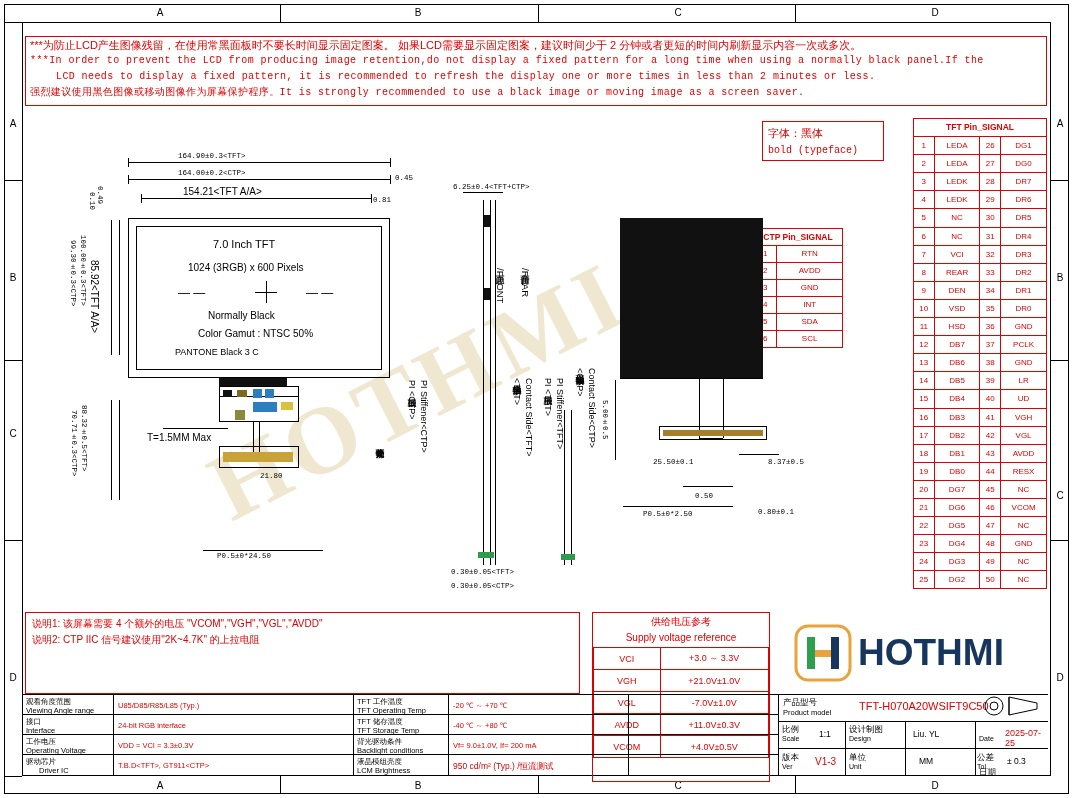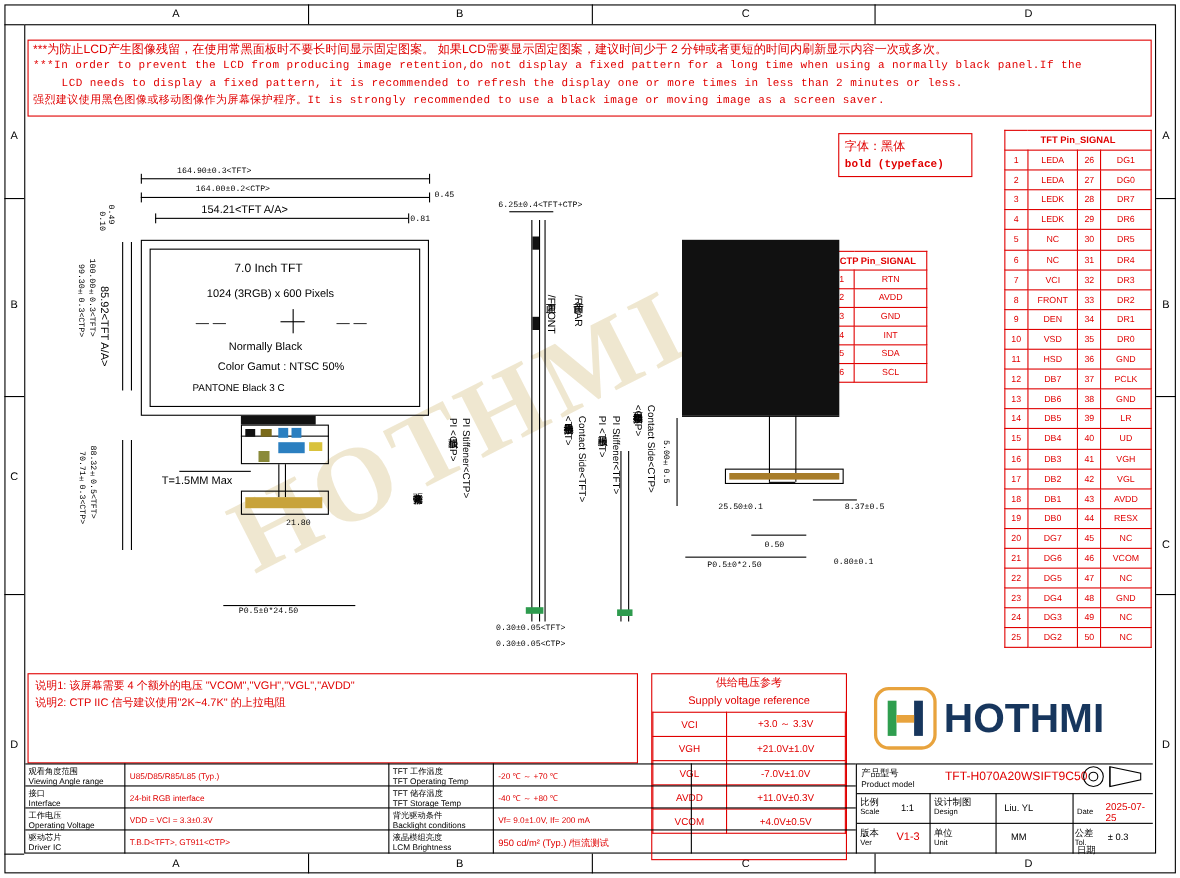--- a/index.html
+++ b/index.html
@@ -59,21 +59,21 @@
   #ctp-pin td.idx { width: 22px; }
   #ctp-pin td.sig { width: 62px; }
   #ctp-pin th, #ctp-pin td { height: 16px; line-height: 16px; }
 
   
   .fontnote {
     position: absolute; left: 762px; top: 121px; width: 122px; height: 40px;
     border: 1px solid #e00000; color: #e00000; font-size: 11px;
     padding: 3px 5px; line-height: 17px;
   }
-  .fontnote .en { font-family: "Liberation Mono", monospace; font-size: 10px; font-weight: bold; }
+  .fontnote .en { font-family: "Liberation Mono", monospace; font-size: 10px; }
 
   
   .draw { position: absolute; left: 23px; top: 110px; width: 1027px; height: 500px; }
   .ln { position: absolute; background: #000; }
   .ln.h { height: 1px; }
   .ln.v { width: 1px; }
   .lbl {
     position: absolute; font-size: 7.5px; color: #000; white-space: nowrap;
     font-family: "Liberation Sans", sans-serif;
   }
@@ -236,21 +236,21 @@
           <td class="sig">DR4</td>
         </tr>
         <tr>
           <td class="idx">7</td>
           <td class="sig">VCI</td>
           <td class="idx">32</td>
           <td class="sig">DR3</td>
         </tr>
         <tr>
           <td class="idx">8</td>
-          <td class="sig">FRONT</td>
+          <td class="sig">REAR</td>
           <td class="idx">33</td>
           <td class="sig">DR2</td>
         </tr>
         <tr>
           <td class="idx">9</td>
           <td class="sig">DEN</td>
           <td class="idx">34</td>
           <td class="sig">DR1</td>
         </tr>
         <tr>
@@ -386,21 +386,21 @@
       </tbody>
   </table>
 
   <div class="draw">
 
     <div class="wm">HOTHMI</div>
 
     <div class="ln h" style="left:105px;top:52px;width:262px;"></div>
     <div class="ln v" style="left:105px;top:48px;height:9px;"></div>
     <div class="ln v" style="left:367px;top:48px;height:9px;"></div>
-    <div class="lbl mono" style="left:138px;top:42px;font-family:Liberation Mono, monospace;">164.90±0.3&lt;TFT&gt;</div>
+    <div class="lbl mono" style="left:155px;top:42px;font-family:Liberation Mono, monospace;">164.90±0.3&lt;TFT&gt;</div>
 
     <div class="ln h" style="left:105px;top:69px;width:262px;"></div>
     <div class="ln v" style="left:105px;top:65px;height:9px;"></div>
     <div class="ln v" style="left:367px;top:65px;height:9px;"></div>
     <div class="lbl mono" style="left:155px;top:59px;">164.00±0.2&lt;CTP&gt;</div>
 
     <div class="ln h" style="left:118px;top:88px;width:230px;"></div>
     <div class="ln v" style="left:118px;top:84px;height:9px;"></div>
     <div class="ln v" style="left:348px;top:84px;height:9px;"></div>
     <div class="lbl" style="left:160px;top:76px;font-size:10px;">154.21&lt;TFT A/A&gt;</div>
@@ -610,21 +610,21 @@
 
     <div class="cell" style="left:3px;top:23px;">接口</div>
     <div class="cell" style="left:3px;top:32px;">Interface</div>
     <div class="cell red" style="left:95px;top:27px;">24-bit RGB interface</div>
 
     <div class="cell" style="left:3px;top:43px;">工作电压</div>
     <div class="cell" style="left:3px;top:52px;">Operating Voltage</div>
     <div class="cell red" style="left:95px;top:47px;">VDD = VCI = 3.3±0.3V</div>
 
     <div class="cell" style="left:3px;top:63px;">驱动芯片</div>
-    <div class="cell" style="left:3px;top:72px;">Driver IC</div>
+    <div class="cell" style="left:16px;top:72px;">Driver IC</div>
     <div class="cell red" style="left:95px;top:67px;">T.B.D&lt;TFT&gt;, GT911&lt;CTP&gt;</div>
 
     <div class="cell" style="left:334px;top:3px;">TFT 工作温度</div>
     <div class="cell" style="left:334px;top:12px;">TFT Operating Temp</div>
     <div class="cell red" style="left:430px;top:7px;">-20 ℃ ～ +70 ℃</div>
 
     <div class="cell" style="left:334px;top:23px;">TFT 储存温度</div>
     <div class="cell" style="left:334px;top:32px;">TFT Storage Temp</div>
     <div class="cell red" style="left:430px;top:27px;">-40 ℃ ～ +80 ℃</div>
 

